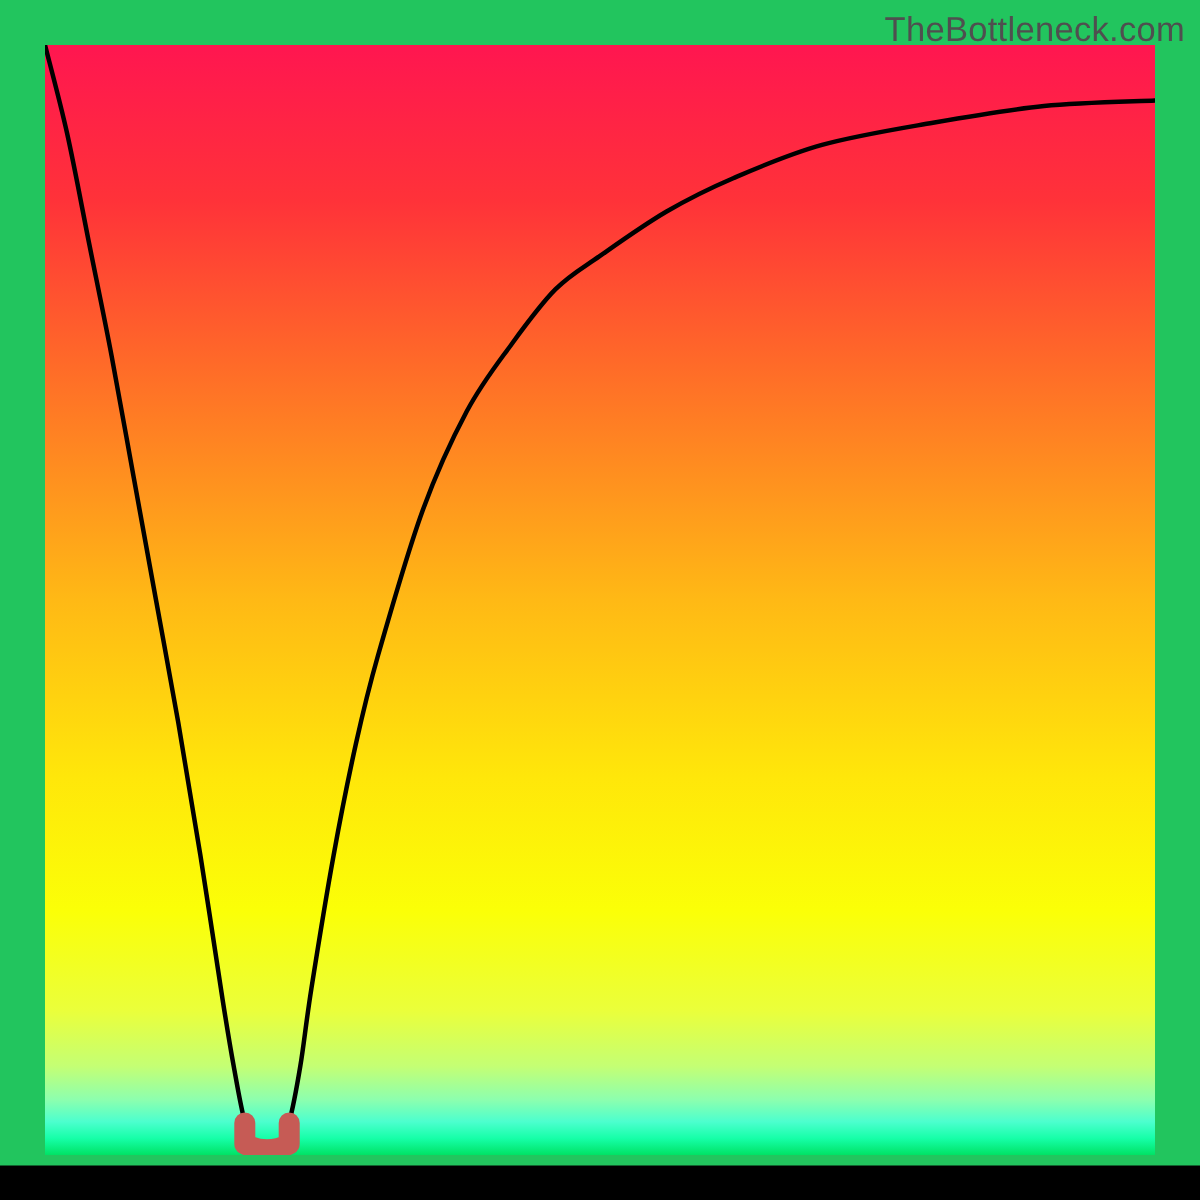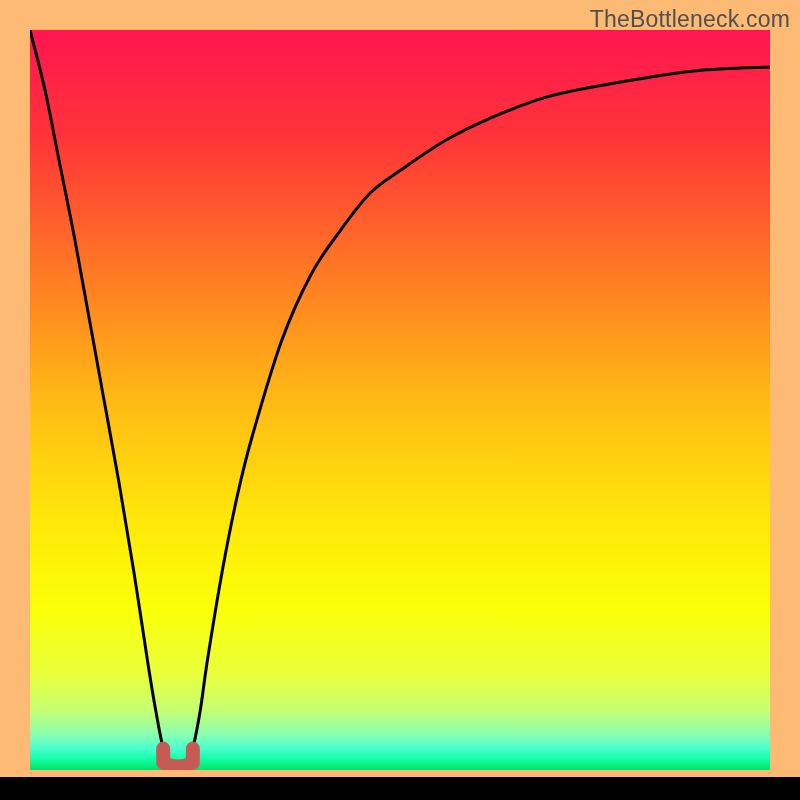--- a/index.html
+++ b/index.html
@@ -8,21 +8,21 @@
     width: 800px;
     height: 800px;
     overflow: hidden;
     background: #000;
     font-family: Arial, Helvetica, sans-serif;
   }
   .frame {
     position: absolute;
     left: 0; top: 0;
     width: 800px; height: 777px;
-    background: #fdba74;
+    background: #22c55e;
   }
   .plot {
     position: absolute;
     left: 30px; top: 30px;
     width: 740px; height: 740px;
     overflow: hidden;
   }
   .gradient {
     position: absolute;
     left: 0; top: 0; right: 0; bottom: 0;

